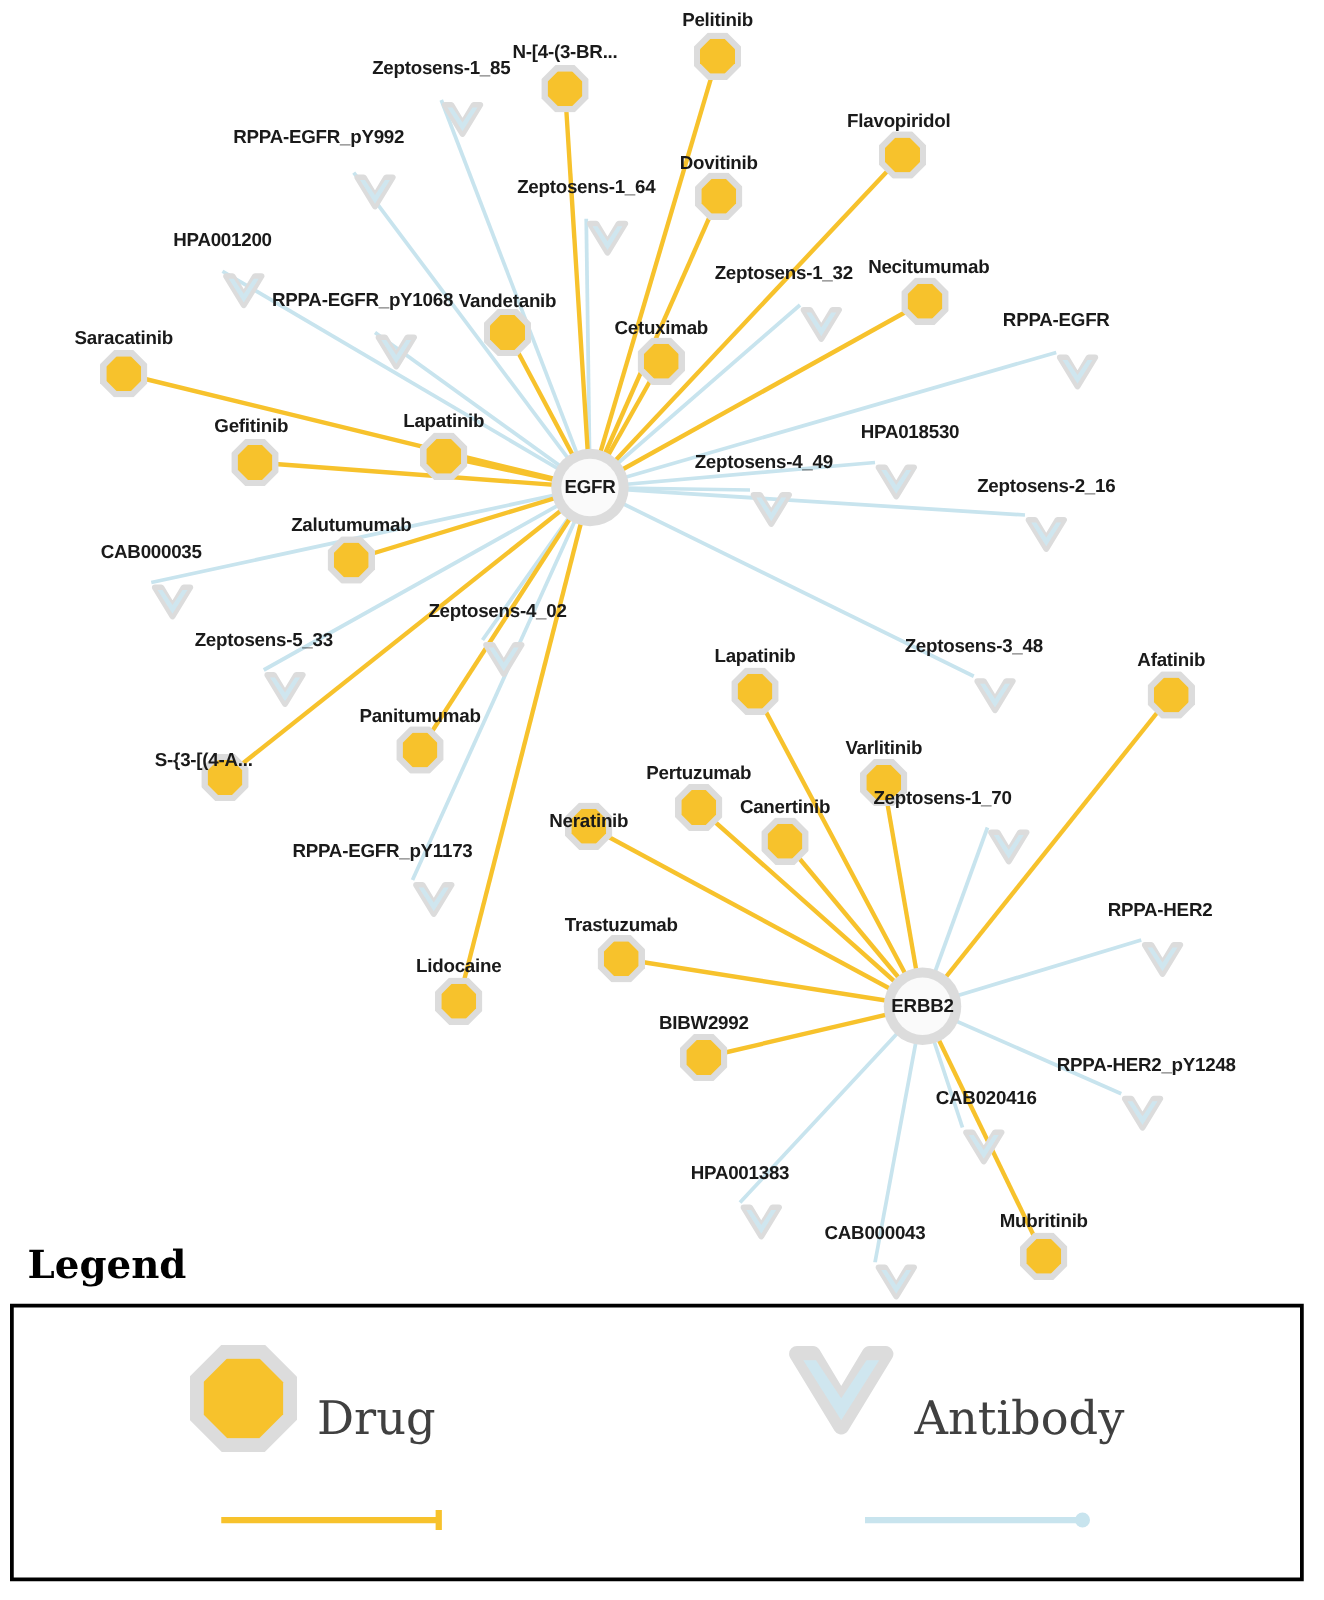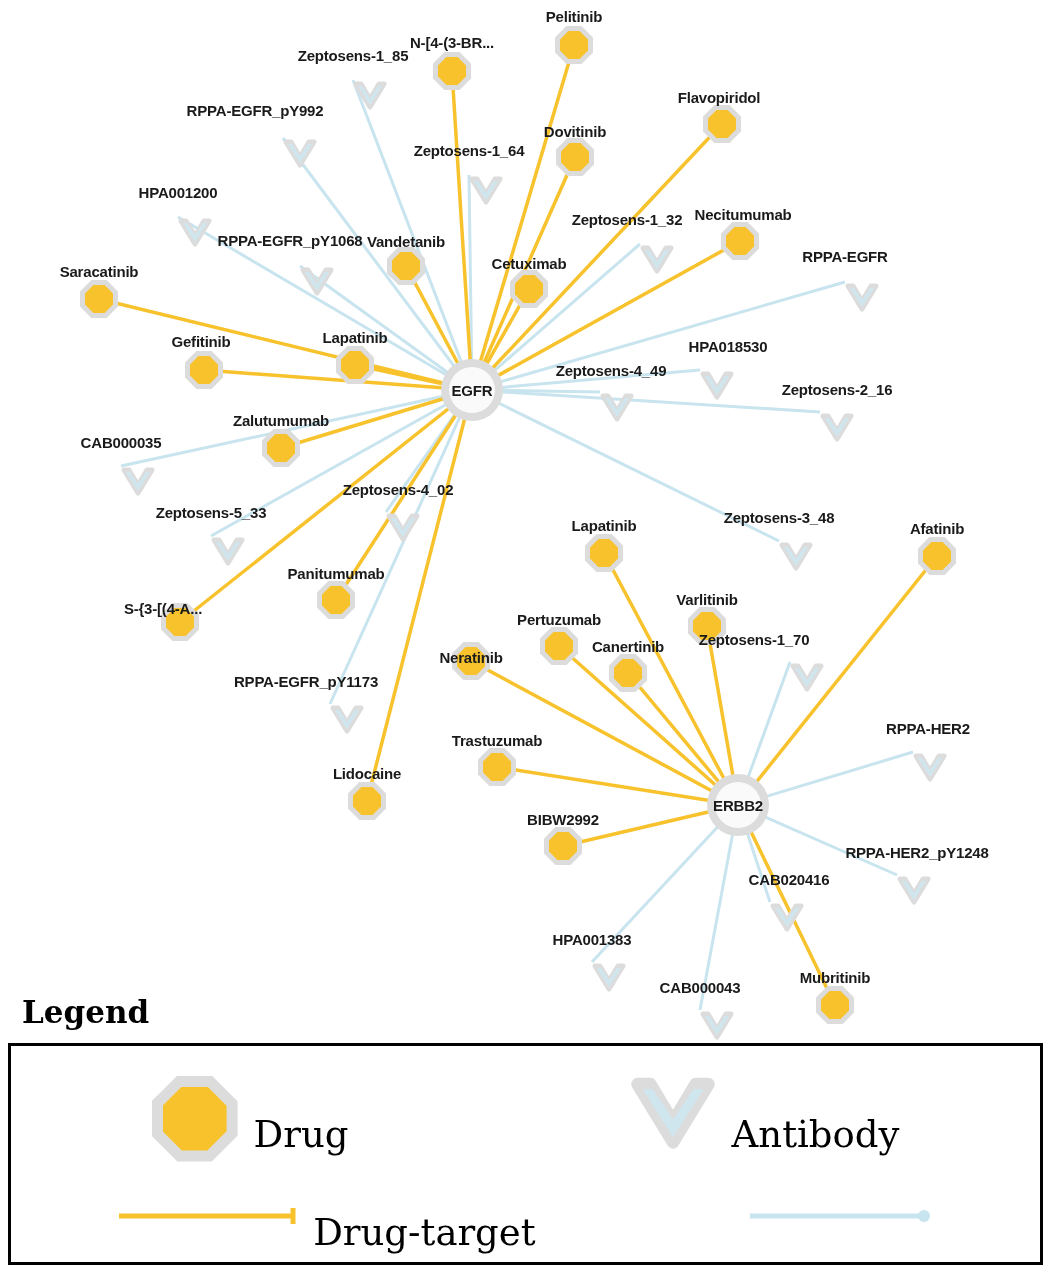--- a/index.html
+++ b/index.html
@@ -108,21 +108,21 @@
     justify-content: space-around;
   }
   .legend-item {
     display: flex;
     align-items: center;
     gap: 16px;
   }
   .legend-text {
     font-family: "DejaVu Serif", serif;
     font-size: 37px;
-    color: #000000;
+    color: #404040;
     margin-top: 32px;
   }
   .legend-drug-outer {
     width: 86px;
     height: 86px;
     background: #dcdcdc;
     clip-path: polygon(30% 0%, 70% 0%, 100% 30%, 100% 70%, 70% 100%, 30% 100%, 0% 70%, 0% 30%);
     display: flex;
     align-items: center;
     justify-content: center;
@@ -534,21 +534,20 @@
       </span>
       <div class="legend-text">Antibody</div>
     </div>
   </div>
   <div class="legend-row2">
     <div class="legend-edge-item">
       <svg width="186" height="20">
         <line x1="2" y1="10" x2="176" y2="10" stroke="#f7c22c" stroke-width="5"></line>
         <line x1="176" y1="2" x2="176" y2="18" stroke="#f7c22c" stroke-width="5"></line>
       </svg>
-      <div class="legend-text">Drug-target</div>
     </div>
     <div class="legend-edge-item">
       <svg width="186" height="20">
         <line x1="2" y1="10" x2="172" y2="10" stroke="#c8e4ee" stroke-width="5"></line>
         <circle cx="176" cy="10" r="6" fill="#c8e4ee"></circle>
       </svg>
     </div>
   </div>
 </div>
 

